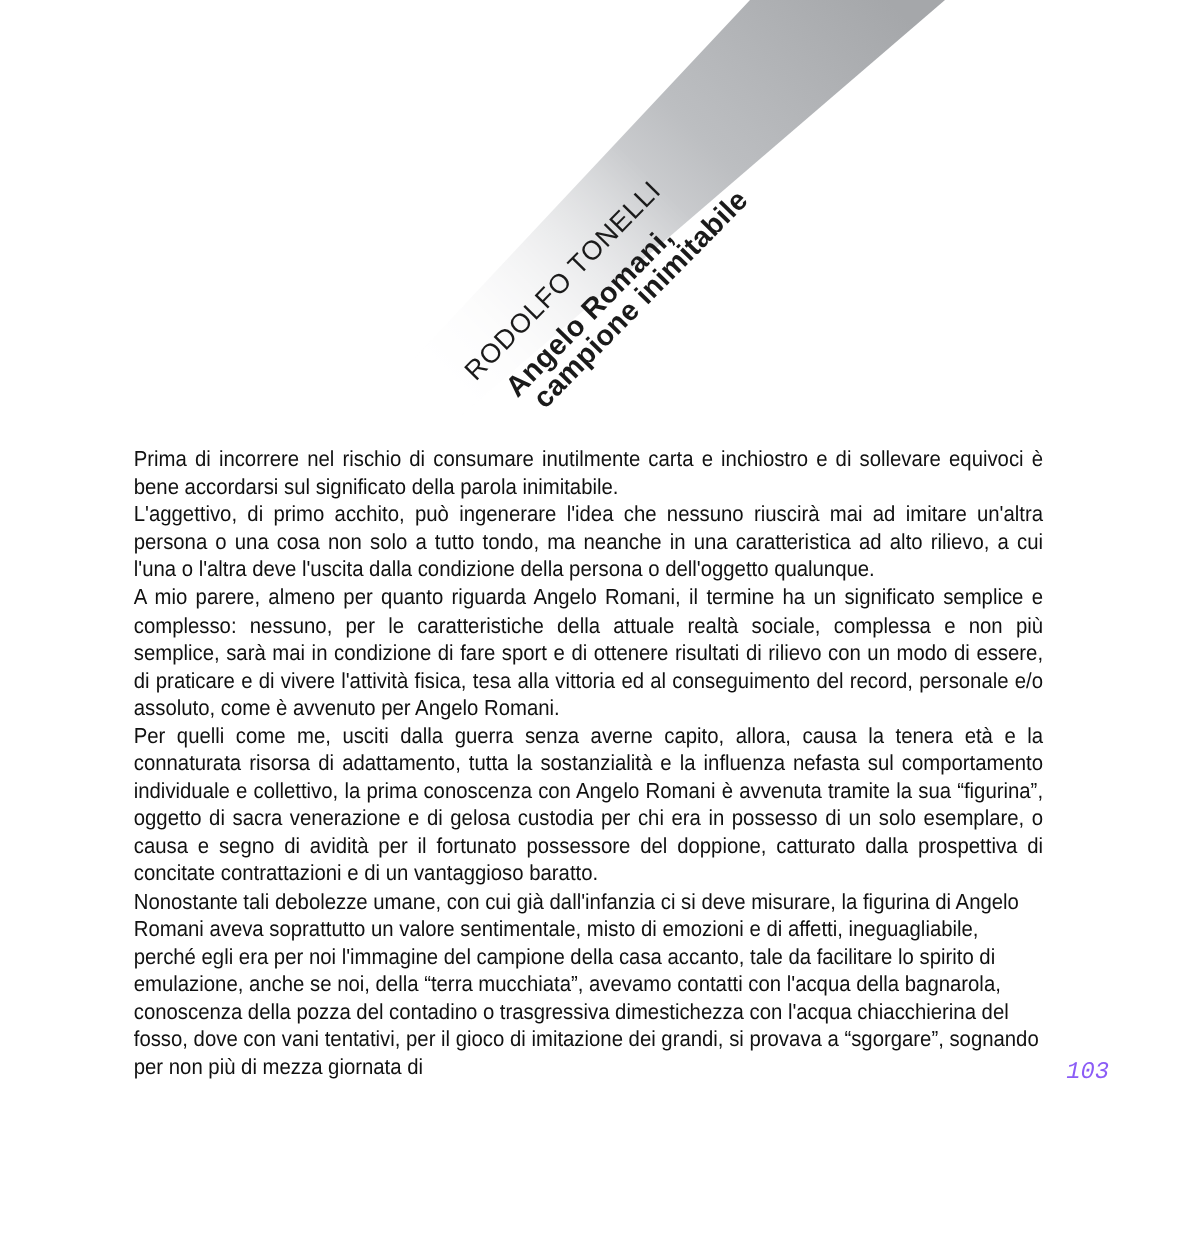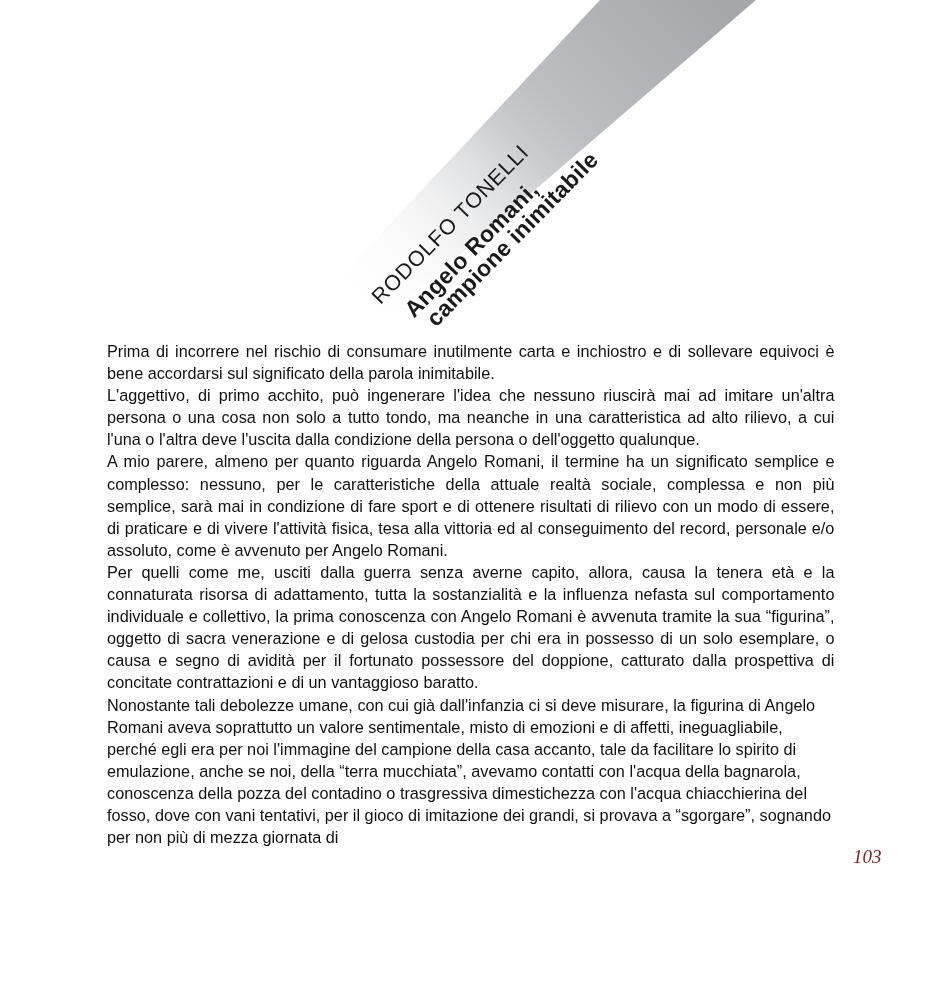--- a/index.html
+++ b/index.html
@@ -78,21 +78,21 @@
     font-size: 23px;
     font-weight: 700;
     font-family: "Liberation Sans", sans-serif;
     letter-spacing: 0.3px;
   }
 
   
   .body-col {
     position: absolute;
     left: 107px;
-    top: 340px;
+    top: 356px;
     width: 728px;
   }
   .para {
     margin: 0;
     font-size: 17.4px;
     line-height: 22.1px;
     text-align: justify;
     text-justify: inter-word;
     font-family: "Liberation Sans", sans-serif;
     font-stretch: condensed;
@@ -107,24 +107,24 @@
   }
   .para.last {
     text-align: left;
   }
 
   
   .folio {
     position: absolute;
     left: 853px;
     top: 846px;
-    font-family: Liberation Serif, serif;
+    font-family: Liberation Mono, monospace;
     font-style: italic;
     font-size: 19px;
-    color: #7f1d1d;
+    color: #8b5cf6;
   }
 </style>
 </head>
 <body>
 
 <div class="page">
 
   <div class="banner-wrap">
 
     <svg class="banner-svg" width="942" height="340" viewBox="0 0 942 340">

